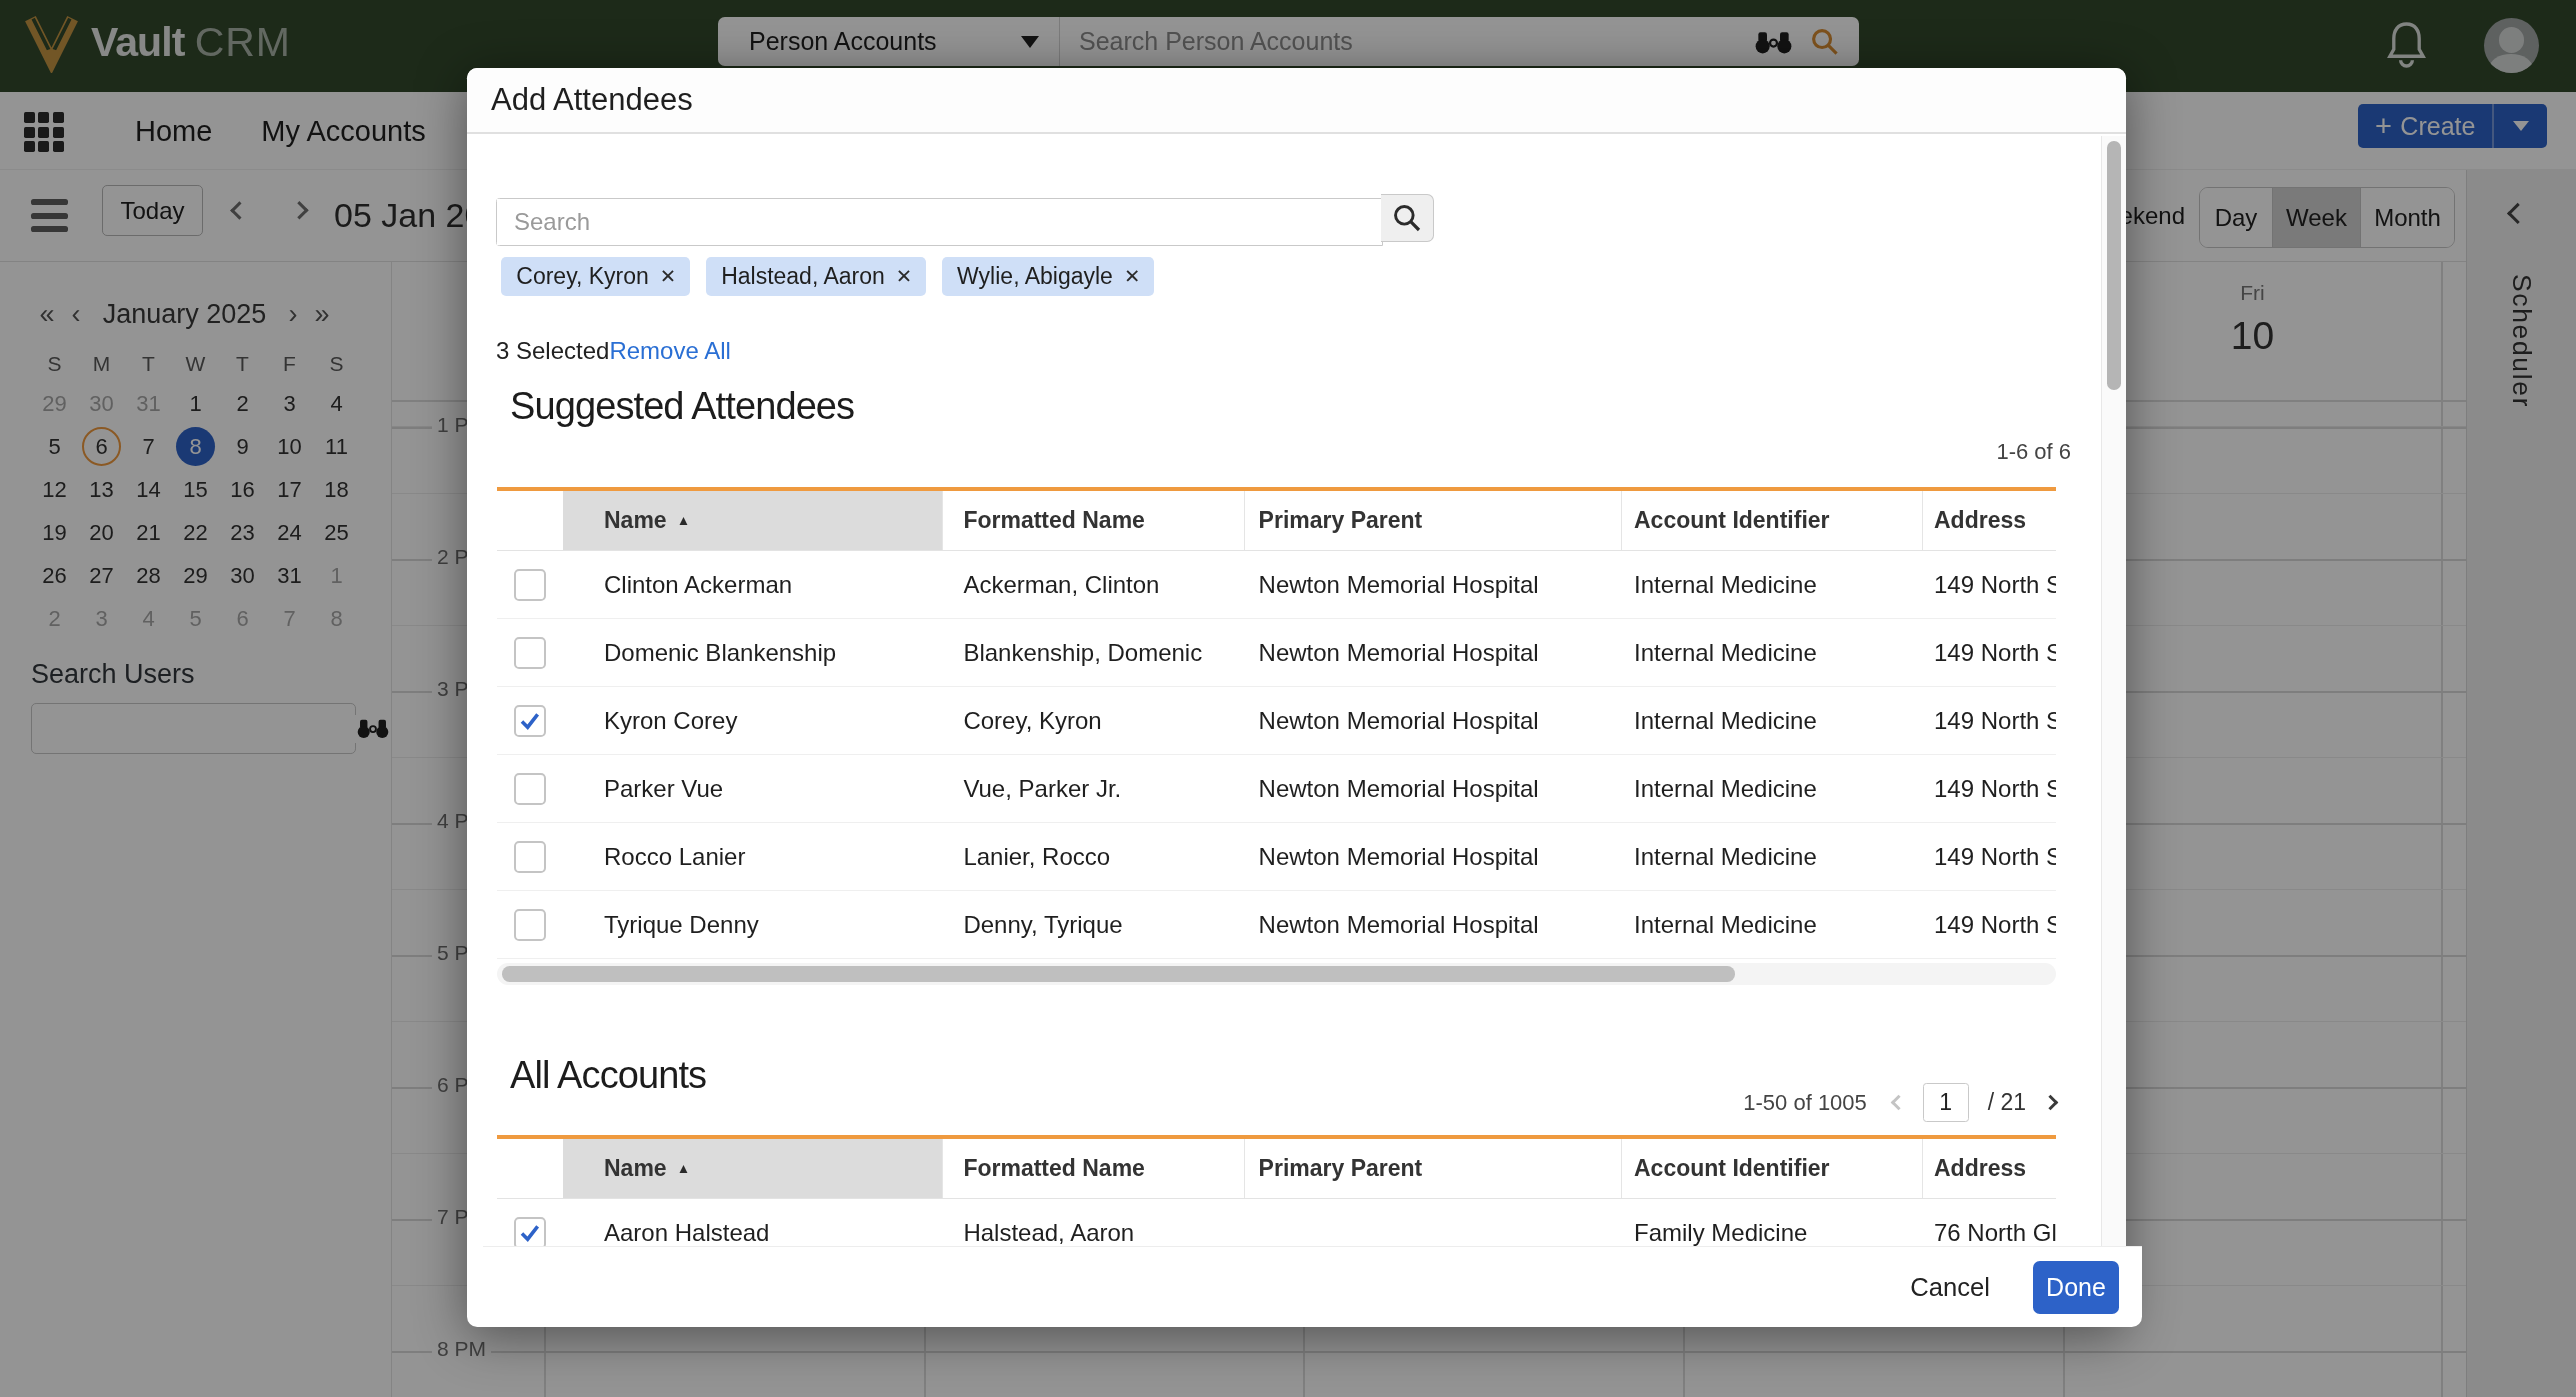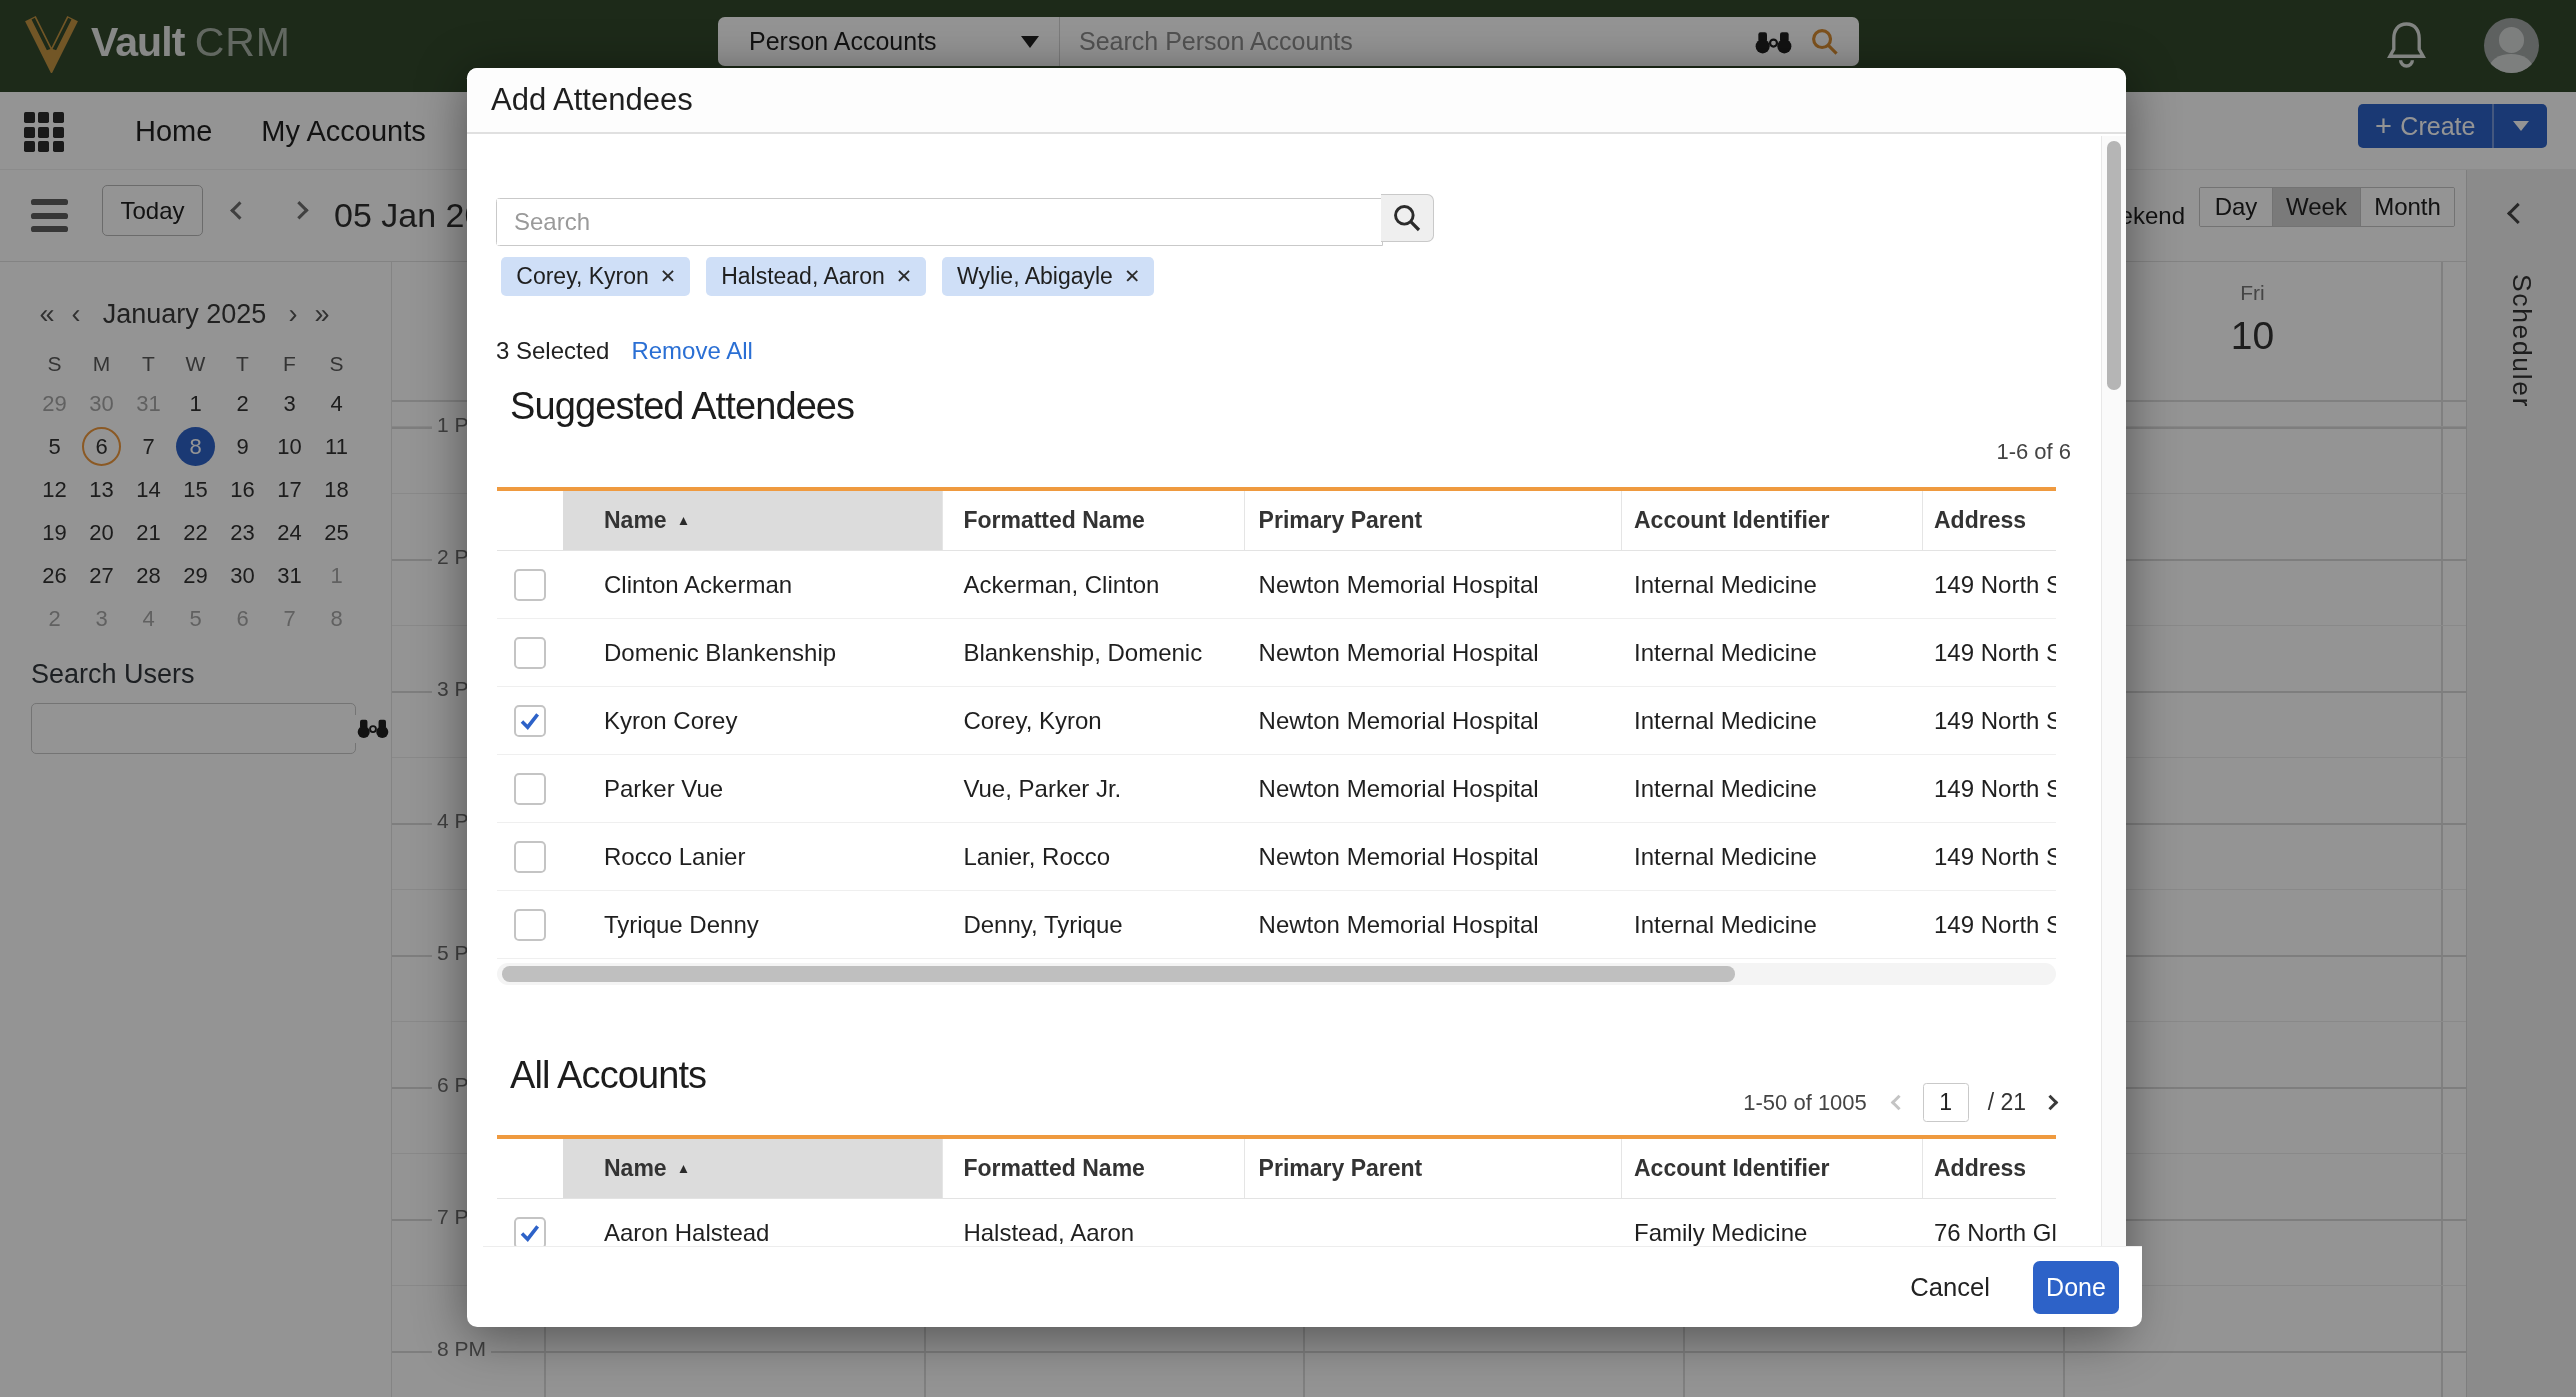--- a/index.html
+++ b/index.html
@@ -41,21 +41,21 @@
   .burger { position:absolute; left:31px; top:29px; width:37px; cursor:pointer; }
   .burger span { display:block; height:6px; background:#5f5f5f; border-radius:2.6px; margin-bottom:7.7px; }
   .today-btn { position:absolute; left:102px; top:15.3px; width:101px; height:51px; border:1.7px solid #b9b9b9; border-radius:5.1px; font-size:24px; color:#222; display:flex; align-items:center; justify-content:center; cursor:pointer; background:#fff; }
   .chev { display:inline-block; width:12.8px; height:12.8px; border-left:3.4px solid #6e6e6e; border-bottom:3.4px solid #6e6e6e; }
   .chev.left { transform:rotate(45deg); }
   .chev.right { transform:rotate(-135deg); }
   .tb-prev { position:absolute; left:233px; top:34px; cursor:pointer; }
   .tb-next { position:absolute; left:293px; top:34px; cursor:pointer; }
   .tb-date { position:absolute; left:334px; top:25.6px; font-size:34px; font-weight:500; color:#303030; }
   .show-weekend { position:absolute; right:391px; top:32px; font-size:24px; color:#1f1f1f; }
-  .segmented { position:absolute; left:2199px; top:17px; height:40px; display:flex; border:1.7px solid #c6c6c6; border-radius:2px; overflow:hidden; }
+  .segmented { position:absolute; left:2199px; top:17px; height:61px; display:flex; border:1.7px solid #c6c6c6; border-radius:9px; overflow:hidden; }
   .seg-btn { font-size:24px; color:#222; display:flex; align-items:center; justify-content:center; cursor:pointer; background:#fff; border-left:1.7px solid #c6c6c6; }
   .seg-btn:first-child { border-left:none; }
   .seg-btn.active { background:#d2d2d2; }
 
   
   .sidebar { position:absolute; left:0; top:262px; width:392px; height:1136px; background:#fff; border-right:1.7px solid #e3e3e3; }
   .mc-header { position:absolute; left:31px; top:37px; width:307px; display:flex; align-items:center; }
   .mc-arrow { font-size:27px; color:#555; cursor:pointer; padding:0 8.5px; }
   .mc-title { flex:1; text-align:center; font-size:27px; font-weight:500; color:#3a3a3a; }
   .mc-grid { position:absolute; left:31px; top:83px; display:grid; grid-template-columns:repeat(7,47px); }
@@ -103,21 +103,21 @@
 
   .m-search { position:absolute; left:29px; top:62px; width:887px; height:48px; border:1.7px solid #c9c9c9; border-radius:3.4px 0 0 3.4px; }
   .m-search input { width:100%; height:100%; border:none; outline:none; font-size:24px; padding-left:17px; font-family:"Liberation Sans",sans-serif; }
   .m-search input::placeholder { color:#9a9a9a; }
   .m-search-btn { position:absolute; left:914px; top:58px; width:53px; height:48px; background:#efefef; border:1.7px solid #c9c9c9; border-left:none; border-radius:0 6.8px 6.8px 0; display:flex; align-items:center; justify-content:center; cursor:pointer; }
 
   .chips { position:absolute; left:34px; top:121px; display:flex; gap:16px; }
   .chip { height:39px; background:var(--chip); border-radius:5.1px; display:flex; align-items:center; padding:0 13.6px 0 15.3px; font-size:23px; color:#1f1f1f; }
   .chip .x { margin-left:11px; font-size:19.6px; color:#2b2b2b; cursor:pointer; }
 
-  .sel-row { position:absolute; left:29px; top:201px; display:flex; gap:22px; align-items:flex-end; }
+  .sel-row { position:absolute; left:29px; top:201px; display:flex; align-items:flex-end; }
   .sel-count { font-size:24px; color:#222; }
   .remove-all { font-size:24px; color:var(--link); cursor:pointer; }
 
   .m-h2 { position:absolute; left:43px; font-size:38px; font-weight:400; color:#1c1c1c; letter-spacing:-0.9px; }
   .count-right { position:absolute; left:15px; width:1589px; text-align:right; font-size:22px; color:#444; }
 
   .pager { position:absolute; left:0; top:947px; width:1589px; display:flex; align-items:center; justify-content:flex-end; gap:19px; }
   .pager .chev { width:11px; height:11px; }
   .pager .chev.disabled { border-color:#c4c4c4; }
   .pager .chev.enabled { border-color:#3a3a3a; cursor:pointer; }

